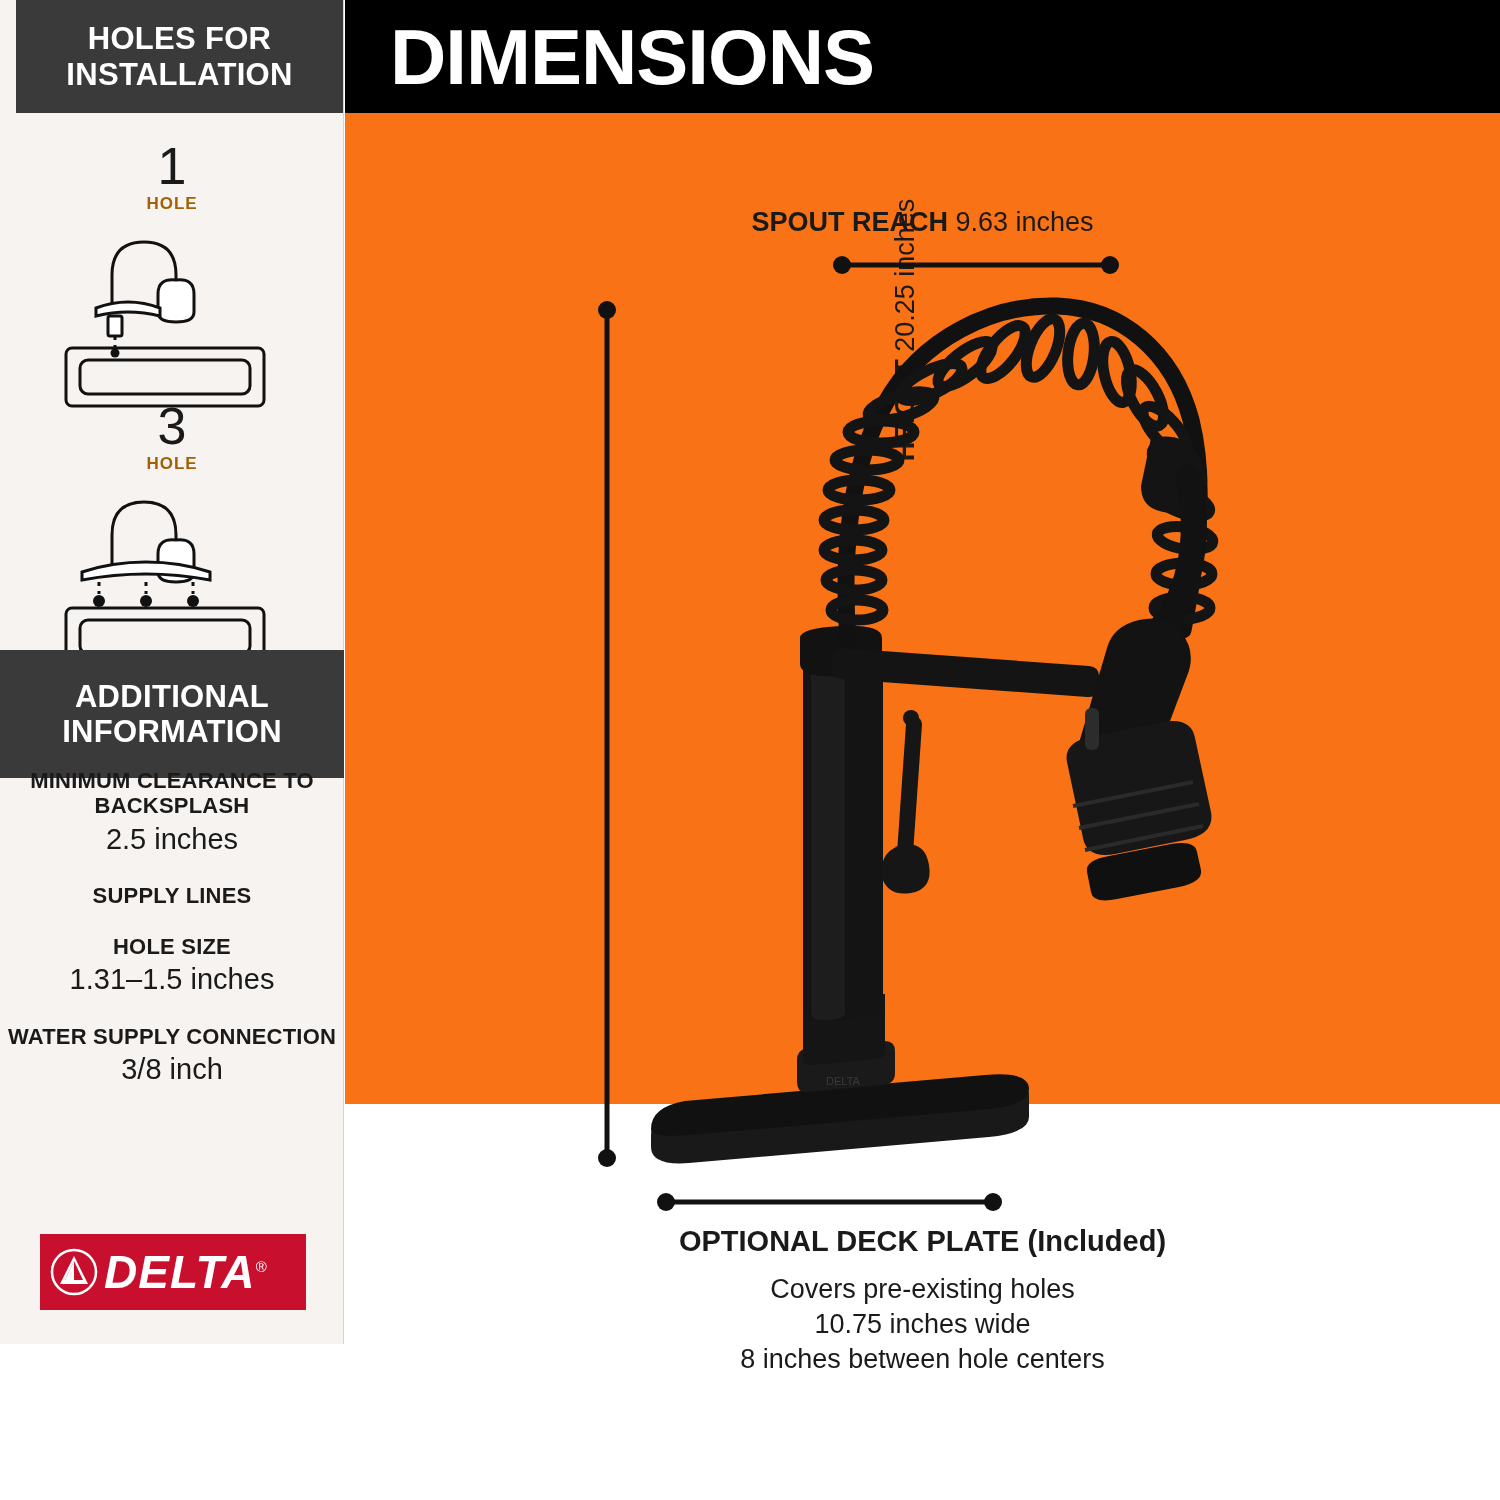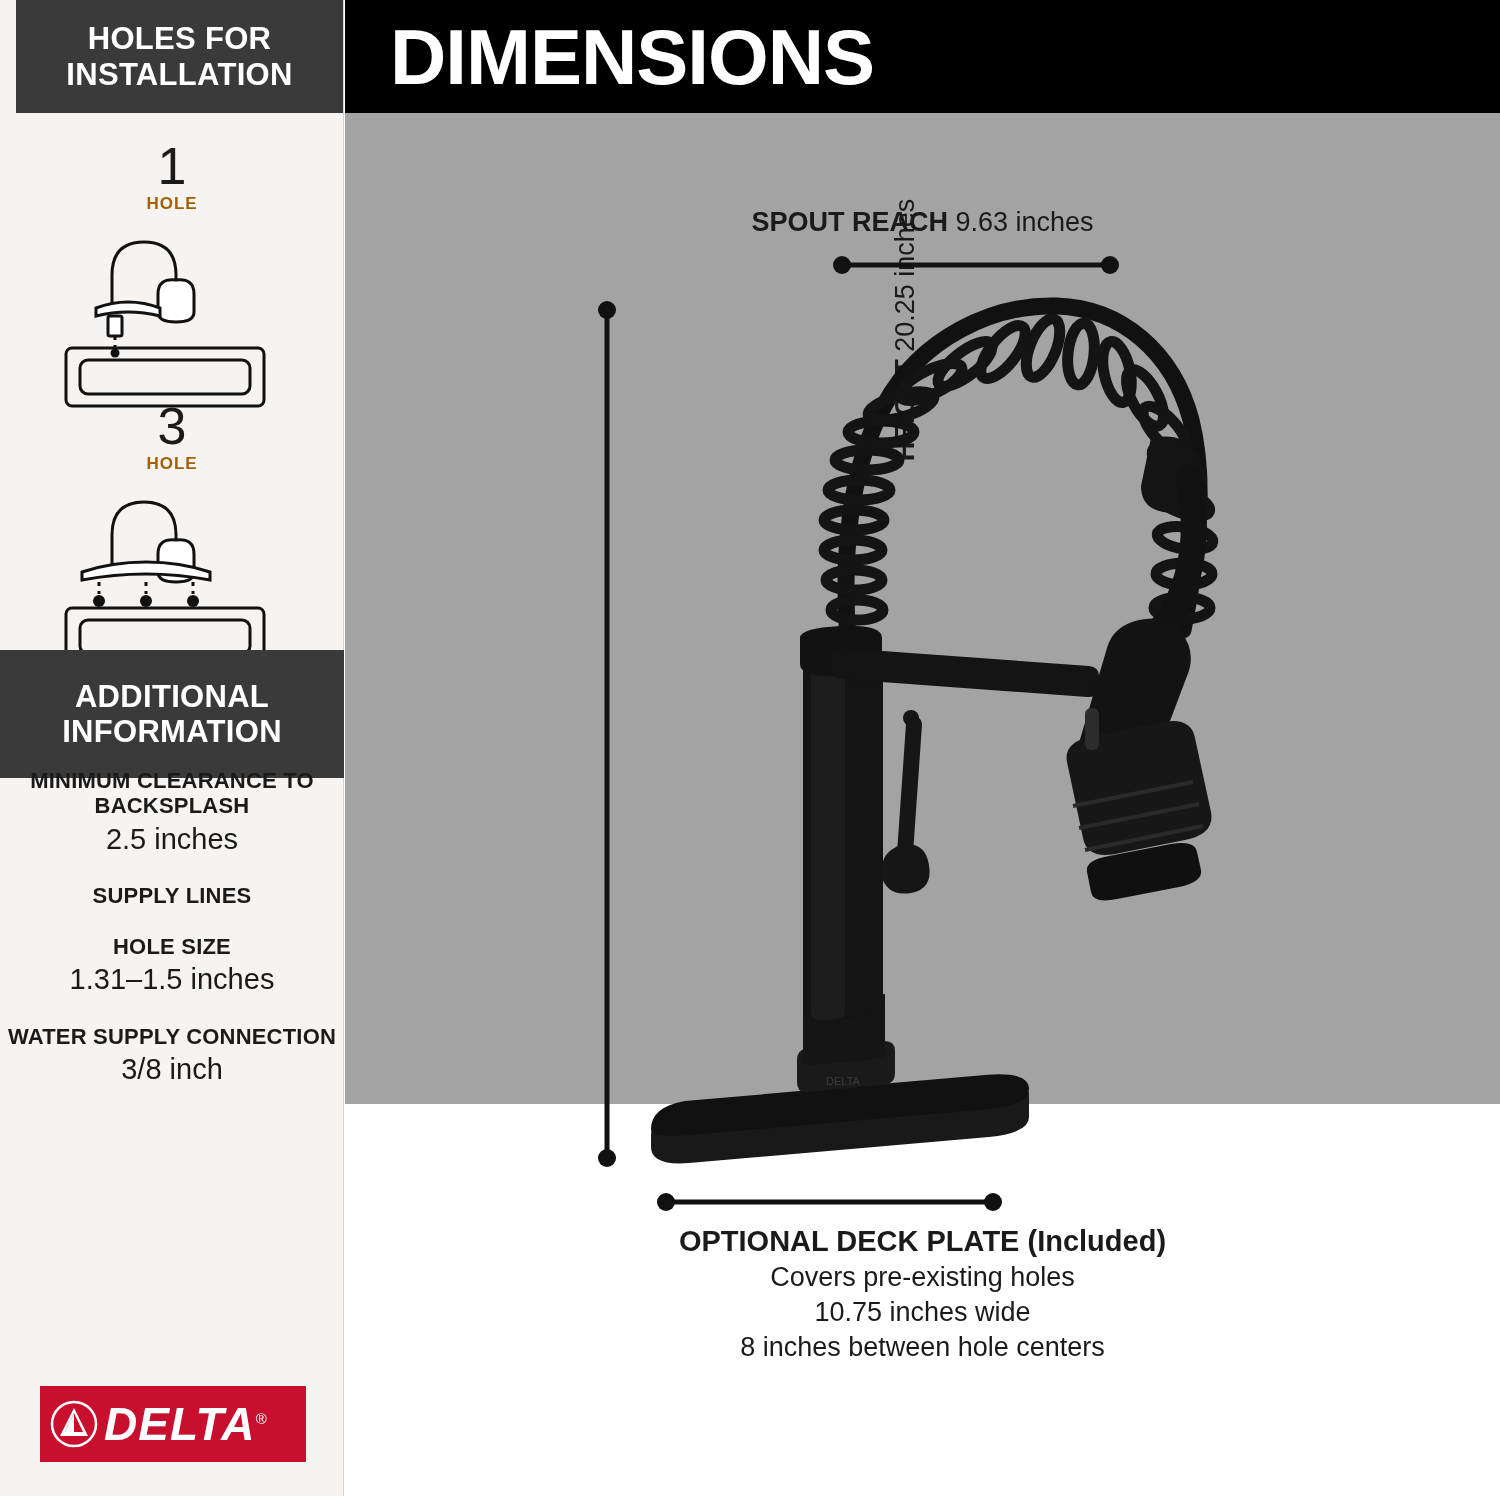--- a/index.html
+++ b/index.html
@@ -9,21 +9,21 @@
     background: #ffffff;
     font-family: "Liberation Sans", sans-serif;
     overflow: hidden;
     position: relative;
   }
   .page { position: relative; width: 1500px; height: 1500px; }
 
   
   .sidebar {
     position: absolute; left: 0; top: 0;
-    width: 344px; height: 1496px;
+    width: 344px; height: 1344px;
     background: #f7f3f0;
     border-right: 1px solid #d8d3cf;
     padding-left: 16px;
   }
   .sidebar-header {
     background: #3a3a3a;
     color: #ffffff;
     height: 113px;
     display: flex; flex-direction: column;
     align-items: center; justify-content: center;
@@ -76,21 +76,21 @@
   .delta-logo .wordmark {
     color: #ffffff; font-size: 46px; font-weight: bold;
     letter-spacing: 1px; margin-left: 6px; line-height: 1; font-style: italic;
   }
   .delta-logo .reg { font-size: 15px; vertical-align: super; font-weight: normal; }
 
   
   .main {
     position: absolute; left: 345px; top: 0;
     width: 1155px; height: 1104px;
-    background: #a3a3a3;
+    background: #f97316;
   }
   .title-bar {
     background: #000000;
     height: 113px; width: 100%;
     display: flex; align-items: center; padding-left: 45px;
   }
   .title-bar h1 {
     color: #ffffff; font-size: 78px; font-weight: bold;
     letter-spacing: -1px; margin: 0; line-height: 1;
   }
@@ -99,21 +99,21 @@
     position: absolute; top: 207px; left: 0; width: 1155px;
     text-align: center;
     font-size: 27px; color: #1a1a1a;
   }
   .spout-label .b { font-weight: bold; }
 
   .deck-caption {
     position: absolute; top: 1225px; left: 0; width: 1155px;
     text-align: center; color: #1a1a1a;
   }
-  .deck-caption .line1 { font-size: 29px; font-weight: bold; margin-bottom: 2px; }
+  .deck-caption .line1 { font-size: 29px; font-weight: bold; margin-bottom: 14px; }
   .deck-caption .line { font-size: 27px; font-weight: 400; line-height: 1.3; }
 
   .height-label {
     position: absolute;
     left: 545px; top: 545px;
     width: 430px;
     transform: rotate(-90deg);
     transform-origin: 0 0;
     font-size: 27px; color: #1a1a1a;
     text-align: center;

